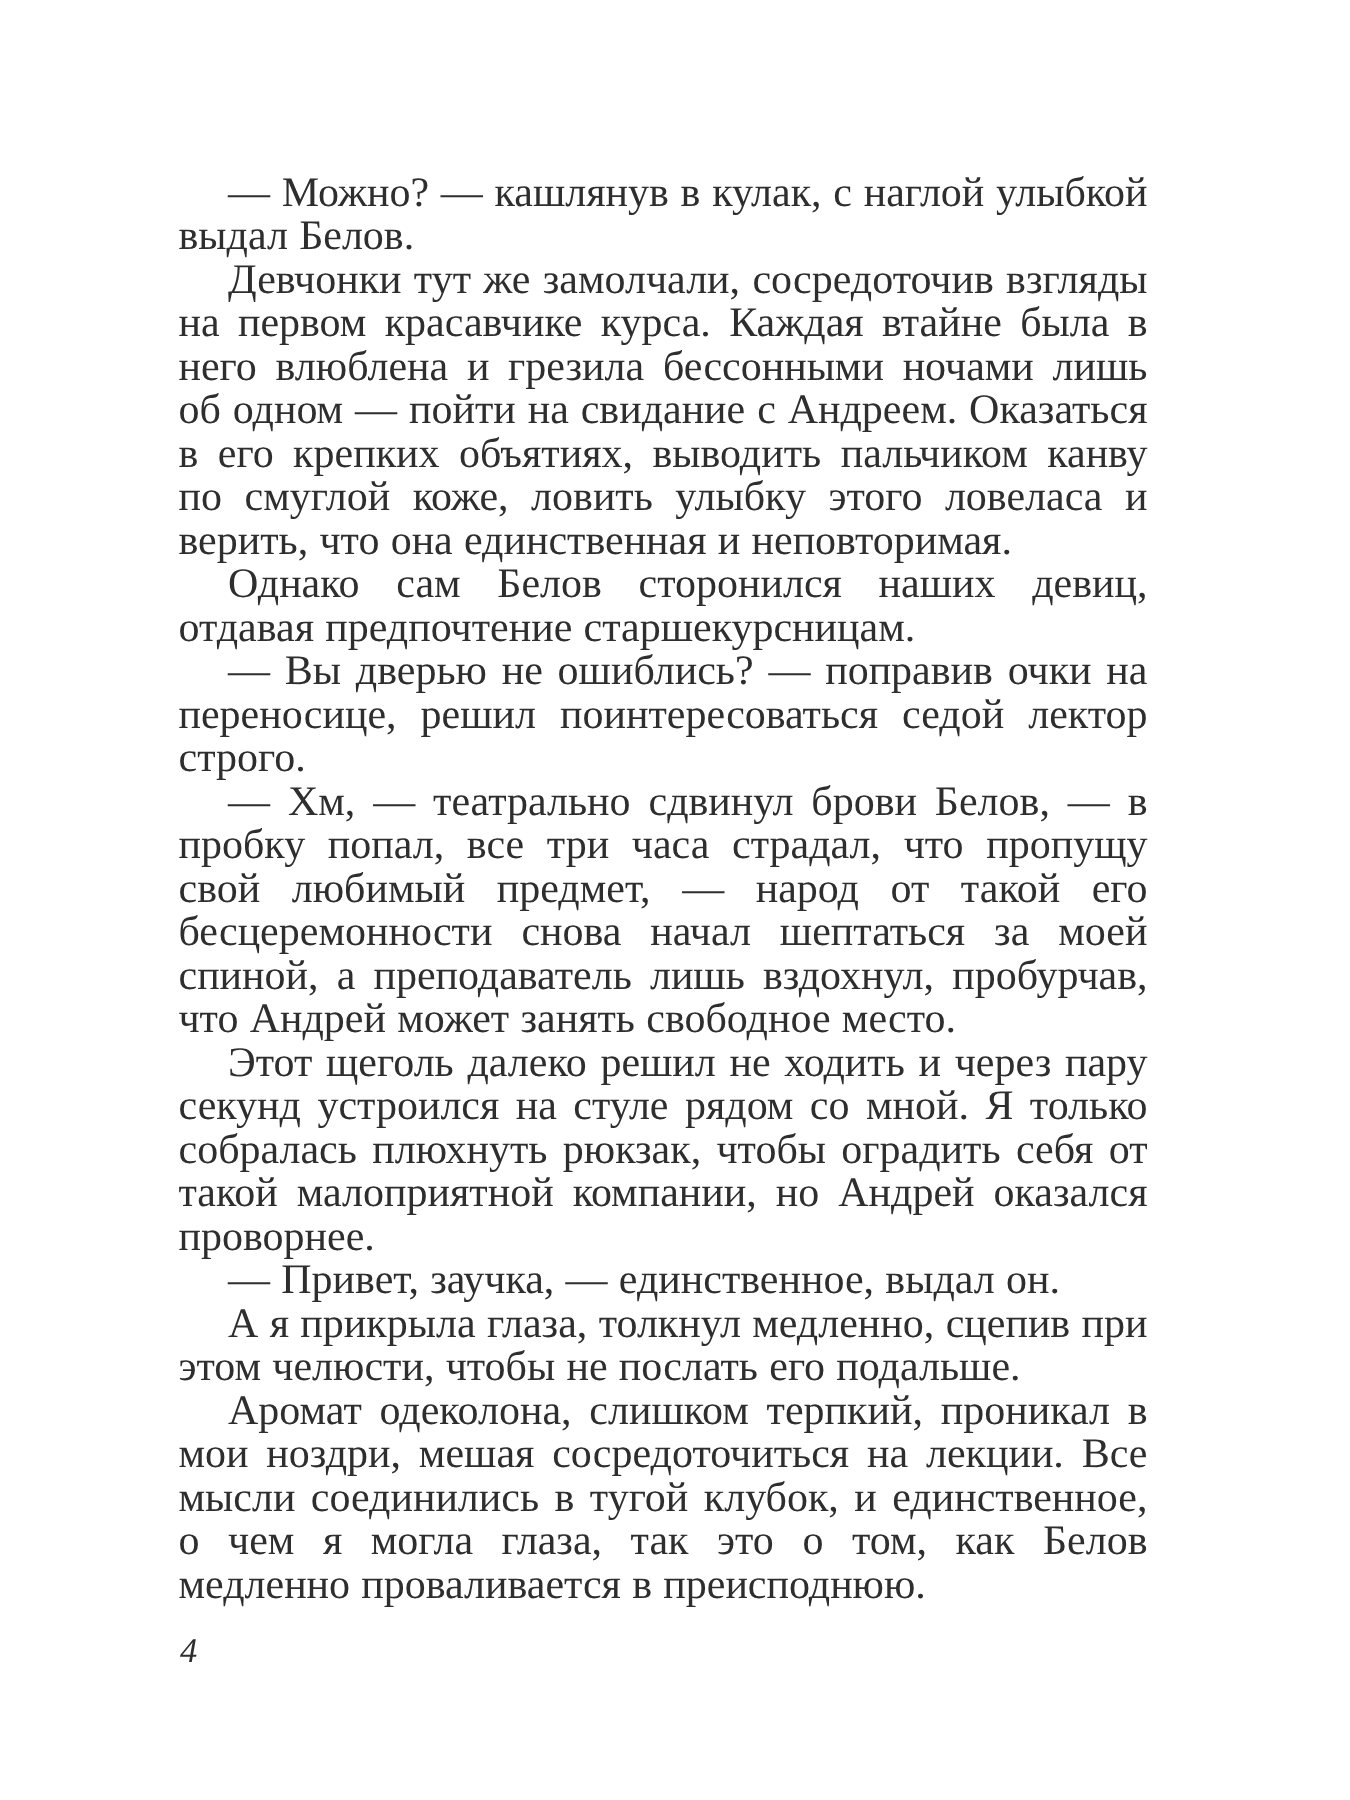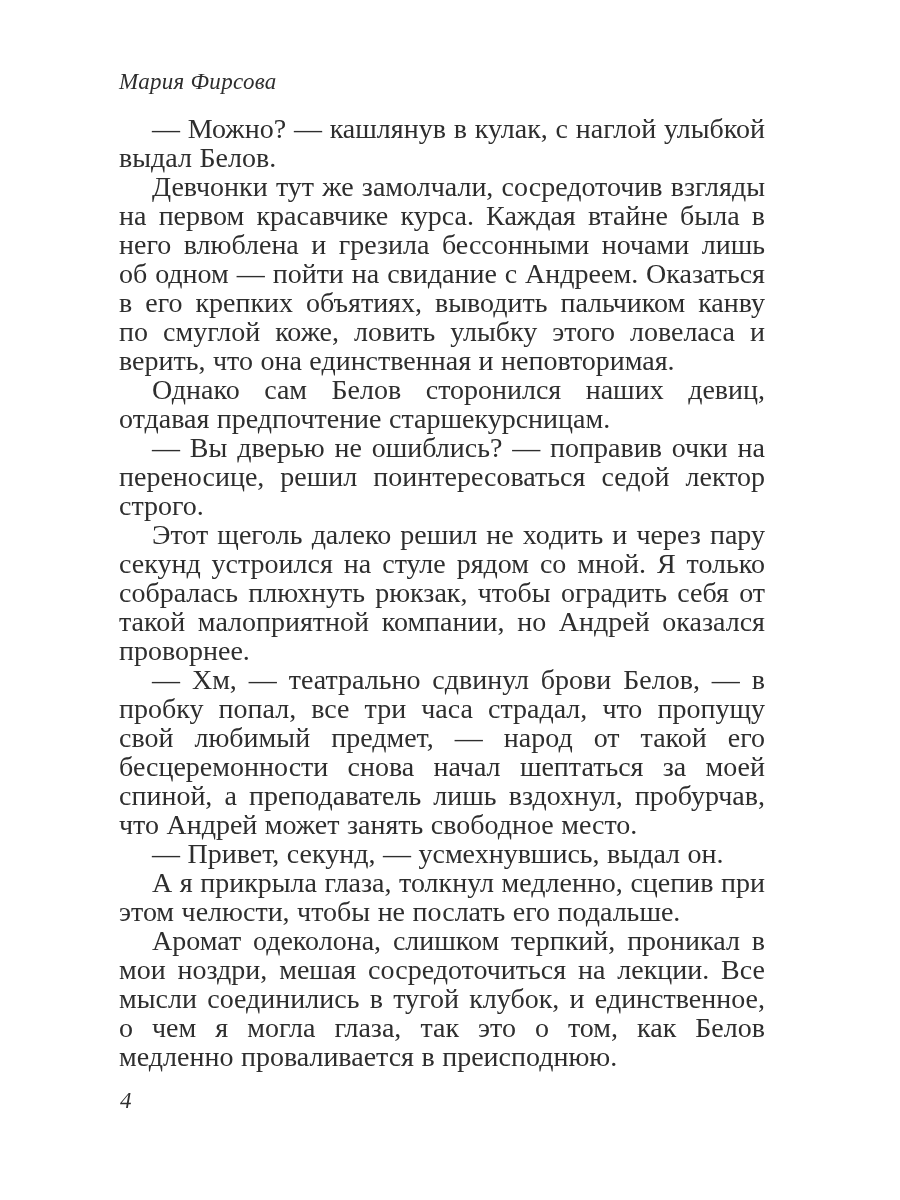--- a/index.html
+++ b/index.html
@@ -53,28 +53,27 @@
     left: 120px;
     top: 1088px;
     font-size: 23px;
     font-style: italic;
   }
 </style>
 </head>
 <body style="--ink: #2e2e2e; --page-bg: #ffffff;">
 
 <div class="page">
-  <div class="running-header">Мария Фирсова</div>
 
   <div class="body-text">
       <p class="para">— Можно? — кашлянув в кулак, с наглой улыбкой выдал Белов.</p>
       <p class="para">Девчонки тут же замолчали, сосредоточив взгляды на первом красавчике курса. Каждая втайне была в него влюблена и грезила бессонными ночами лишь об одном — пойти на свидание с Андреем. Оказаться в его крепких объятиях, выводить пальчиком канву по смуглой коже, ловить улыбку этого ловеласа и верить, что она единственная и неповторимая.</p>
       <p class="para">Однако сам Белов сторонился наших девиц, отдавая предпочтение старшекурсницам.</p>
       <p class="para">— Вы дверью не ошиблись? — поправив очки на переносице, решил поинтересоваться седой лектор строго.</p>
+      <p class="para">— Хм, — театрально сдвинул брови Белов, — в пробку попал, все три часа страдал, что пропущу свой любимый предмет, — народ от такой его бесцеремонности снова начал шептаться за моей спиной, а преподаватель лишь вздохнул, пробурчав, что Андрей может занять свободное место.</p>
       <p class="para">Этот щеголь далеко решил не ходить и через пару секунд устроился на стуле рядом со мной. Я только собралась плюхнуть рюкзак, чтобы оградить себя от такой малоприятной компании, но Андрей оказался проворнее.</p>
-      <p class="para">— Хм, — театрально сдвинул брови Белов, — в пробку попал, все три часа страдал, что пропущу свой любимый предмет, — народ от такой его бесцеремонности снова начал шептаться за моей спиной, а преподаватель лишь вздохнул, пробурчав, что Андрей может занять свободное место.</p>
-      <p class="para">— Привет, секунд, — усмехнувшись, выдал он.</p>
+      <p class="para">— Привет, заучка, — единственное, выдал он.</p>
       <p class="para">А я прикрыла глаза, толкнул медленно, сцепив при этом челюсти, чтобы не послать его подальше.</p>
       <p class="para">Аромат одеколона, слишком терпкий, проникал в мои ноздри, мешая сосредоточиться на лекции. Все мысли соединились в тугой клубок, и единственное, о чем я могла глаза, так это о том, как Белов медленно проваливается в преисподнюю.</p>
     </div>
 
   <div class="page-number">4</div>
 </div>
 
 </body></html>

